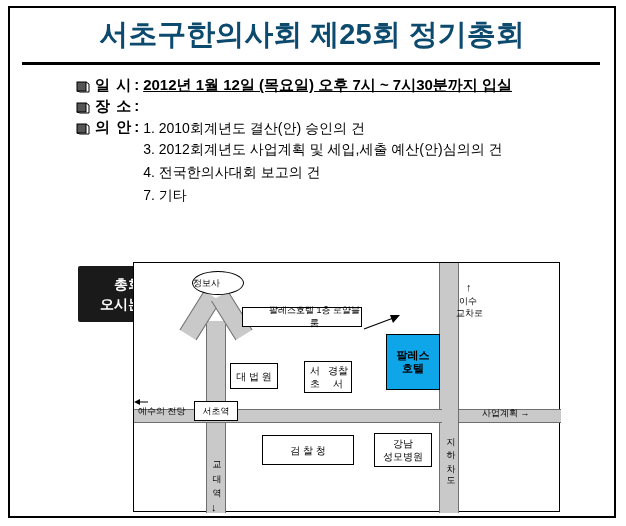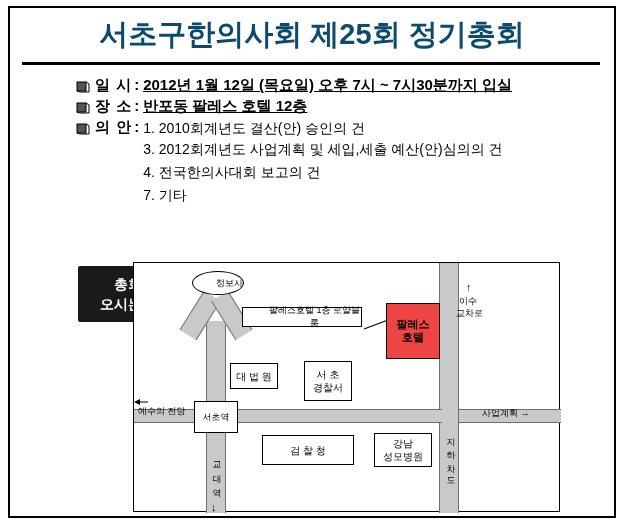--- a/index.html
+++ b/index.html
@@ -135,21 +135,21 @@
     background: #fff;
     box-sizing: border-box;
     display: flex;
     align-items: center;
     justify-content: center;
     text-align: center;
     font-size: 10px;
     line-height: 13px;
     color: #000;
   }
-  .box.shaded { background: #ef4444; }
+  .box.shaded { background: #0ea5e9; margin-top: 31px; }
   .small-label {
     position: absolute;
     font-size: 9px;
     color: #000;
     white-space: nowrap;
   }
   .callout {
     position: absolute;
     left: 78px;
     top: 266px;
@@ -173,21 +173,21 @@
     letter-spacing: 1px;
     color: #000;
   }
   .ellipse {
     position: absolute;
     border: 1px solid #000;
     border-radius: 50%;
     background: #fff;
     display: flex;
     align-items: center;
-    justify-content: flex-end;
+    justify-content: flex-start;
     font-size: 9px;
   }
 </style>
 </head>
 <body>
 
 <div id="page">
   <div class="frame"></div>
 
   <div class="title-wrap">
@@ -211,21 +211,20 @@
 
     <div class="info-row">
       <span class="bullet">
         <svg width="14" height="14" viewBox="0 0 14 14">
           <rect x="1" y="2" width="9" height="9" fill="#555" stroke="#000" stroke-width="1"></rect>
           <path d="M10 2 L13 4 L13 12 L4 12 L1 11" fill="none" stroke="#000" stroke-width="1"></path>
         </svg>
       </span>
       <span class="lbl">장  소</span>
       <span class="colon">:</span>
-      <span class="val-underline">반포동 팔레스 호텔  12층</span>
     </div>
 
     <div class="info-row">
       <span class="bullet">
         <svg width="14" height="14" viewBox="0 0 14 14">
           <rect x="1" y="2" width="9" height="9" fill="#555" stroke="#000" stroke-width="1"></rect>
           <path d="M10 2 L13 4 L13 12 L4 12 L1 11" fill="none" stroke="#000" stroke-width="1"></path>
         </svg>
       </span>
       <span class="lbl">의  안</span>
@@ -285,21 +284,21 @@
         <span>이수</span>
       </div>
       <div class="small-label" style="left:322px; top:44px;">
         <span>교차로</span>
       </div>
 
       <div class="box" style="left:96px; top:100px; width:48px; height:26px;">
         <span>대 법 원</span>
       </div>
 
-      <div class="box" style="left:170px; top:98px; width:48px; height:40px; flex-direction:column;">
+      <div class="box" style="left:170px; top:98px; width:48px; height:32px; flex-direction:row;">
         <span>서 초</span>
         <span>경찰서</span>
       </div>
 
       <div class="box" style="left:128px; top:172px; width:92px; height:30px;justify-content:center;">
         <span>검 찰 청</span>
       </div>
 
       <div class="box" style="left:240px; top:170px; width:58px; height:34px; flex-direction:column;">
         <span>강남</span>
@@ -307,21 +306,21 @@
       </div>
 
       <div class="small-label" style="left:4px; top:142px;">
         <span>예수의 전당</span>
       </div>
       <svg style="position:absolute; left:0px; top:134px; width:16px; height:10px;">
         <line x1="2" y1="5" x2="14" y2="5" stroke="#000" stroke-width="1"></line>
         <polygon points="0,5 6,2 6,8" fill="#000"></polygon>
       </svg>
 
-      <div class="box" style="left:60px; top:138px; width:44px; height:32px; font-size:9px;">
+      <div class="box" style="left:60px; top:138px; width:44px; height:20px; font-size:9px;">
         <span>서초역</span>
       </div>
 
       <div class="small-label" style="left:348px; top:144px;">
         <span>사업계획  →</span>
       </div>
 
       <div class="vert-text" style="left:310px; top:168px; height:64px;">
         <span>지 하 차 도</span>
       </div>

